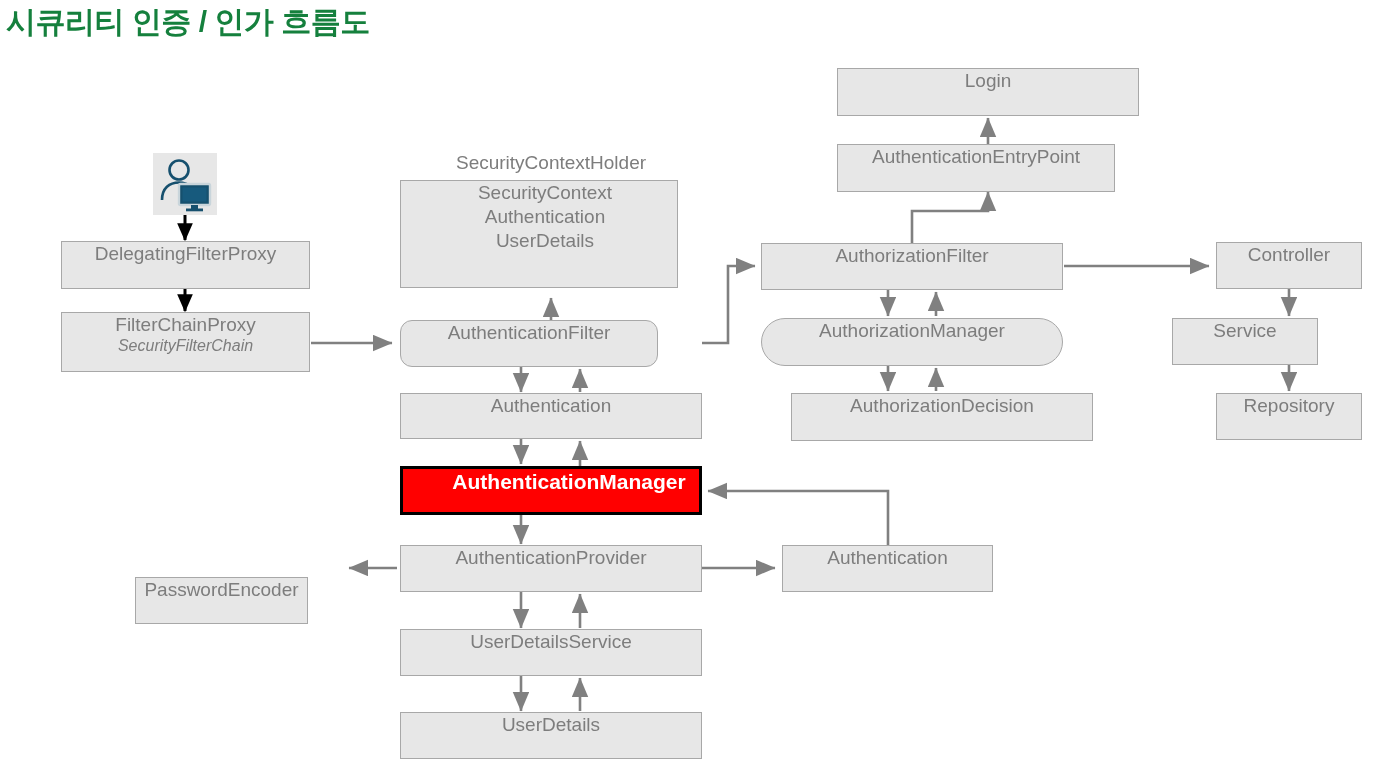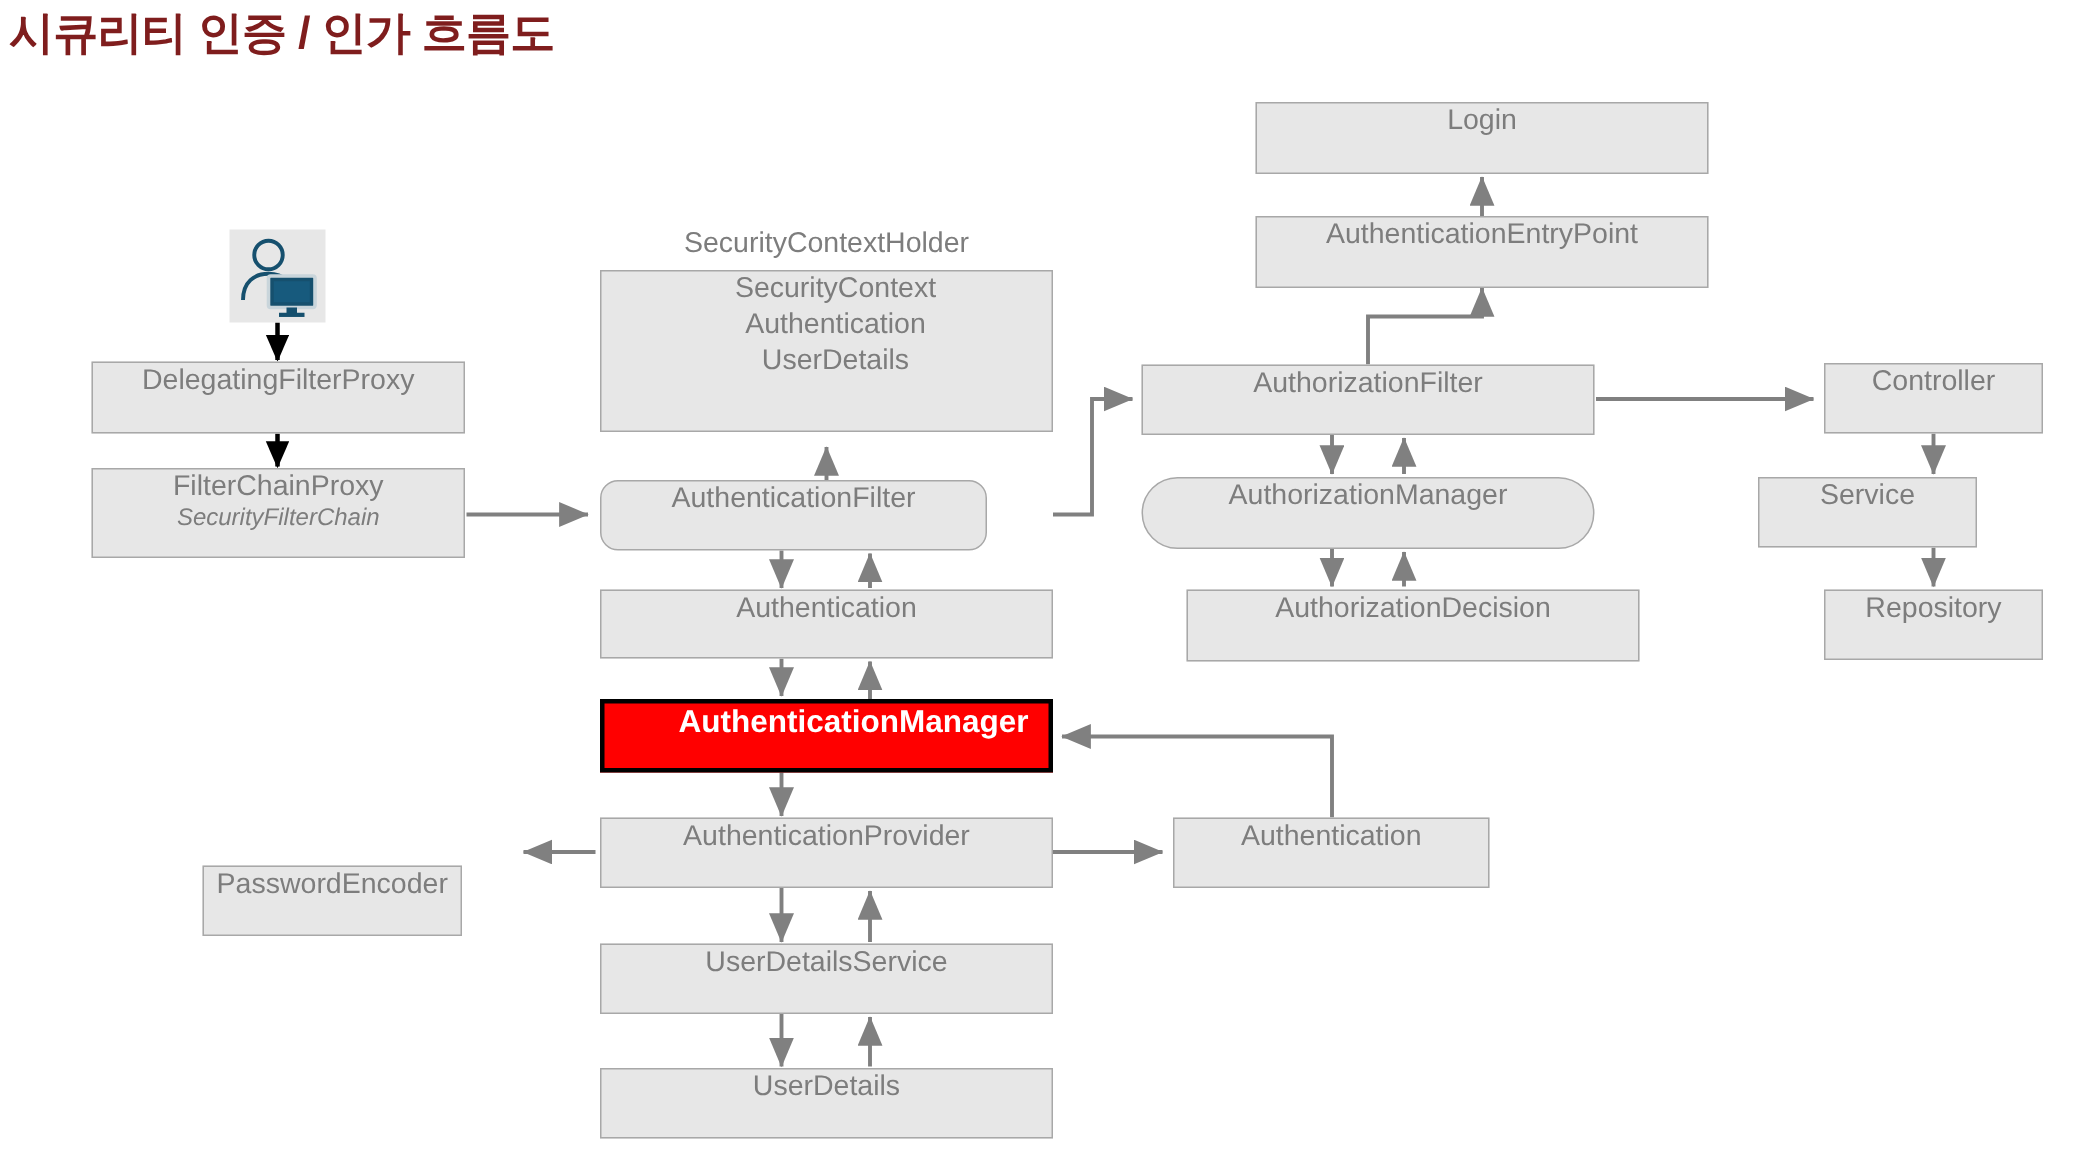--- a/index.html
+++ b/index.html
@@ -13,21 +13,21 @@
     position: relative;
     font-family: "Liberation Sans", sans-serif;
     overflow: hidden;
   }
   #page-title {
     position: absolute;
     left: 6px;
     top: 2px;
     font-size: 30px;
     font-weight: bold;
-    color: #7f1d1d;
+    color: #15803d;
     letter-spacing: -0.5px;
     white-space: nowrap;
   }
   #diagram {
     position: absolute;
     left: 0;
     top: 0;
     width: 1386px;
     height: 772px;
   }
@@ -160,21 +160,21 @@
 
 <div class="node" style="left:61px; top:241px; width:249px; height:48px;">
   <span>DelegatingFilterProxy</span>
 </div>
 
 <div class="node" style="left:61px; top:312px; width:249px; height:60px;">
   <span>FilterChainProxy</span>
   <span class="sub">SecurityFilterChain</span>
 </div>
 
-<div class="node line-l1" style="left:400px; top:180px; width:302px; height:108px;padding-left:12px;">
+<div class="node line-l1" style="left:400px; top:180px; width:278px; height:108px;padding-left:12px;">
   <span>SecurityContext</span>
   <span>Authentication</span>
   <span>UserDetails</span>
 </div>
 
 <div class="node" style="left:400px; top:320px; width:258px; height:47px;border-radius:12px;">
   <span>AuthenticationFilter</span>
 </div>
 
 <div class="node" style="left:400px; top:393px; width:302px; height:46px;">
@@ -202,21 +202,21 @@
 </div>
 
 <div class="node" style="left:400px; top:712px; width:302px; height:47px;">
   <span>UserDetails</span>
 </div>
 
 <div class="node" style="left:837px; top:68px; width:302px; height:48px;">
   <span>Login</span>
 </div>
 
-<div class="node" style="left:837px; top:144px; width:302px; height:48px;">
+<div class="node" style="left:837px; top:144px; width:278px; height:48px;">
   <span>AuthenticationEntryPoint</span>
 </div>
 
 <div class="node" style="left:761px; top:243px; width:302px; height:47px;">
   <span>AuthorizationFilter</span>
 </div>
 
 <div class="node" style="left:761px; top:318px; width:302px; height:48px;border-radius:24px;">
   <span>AuthorizationManager</span>
 </div>

